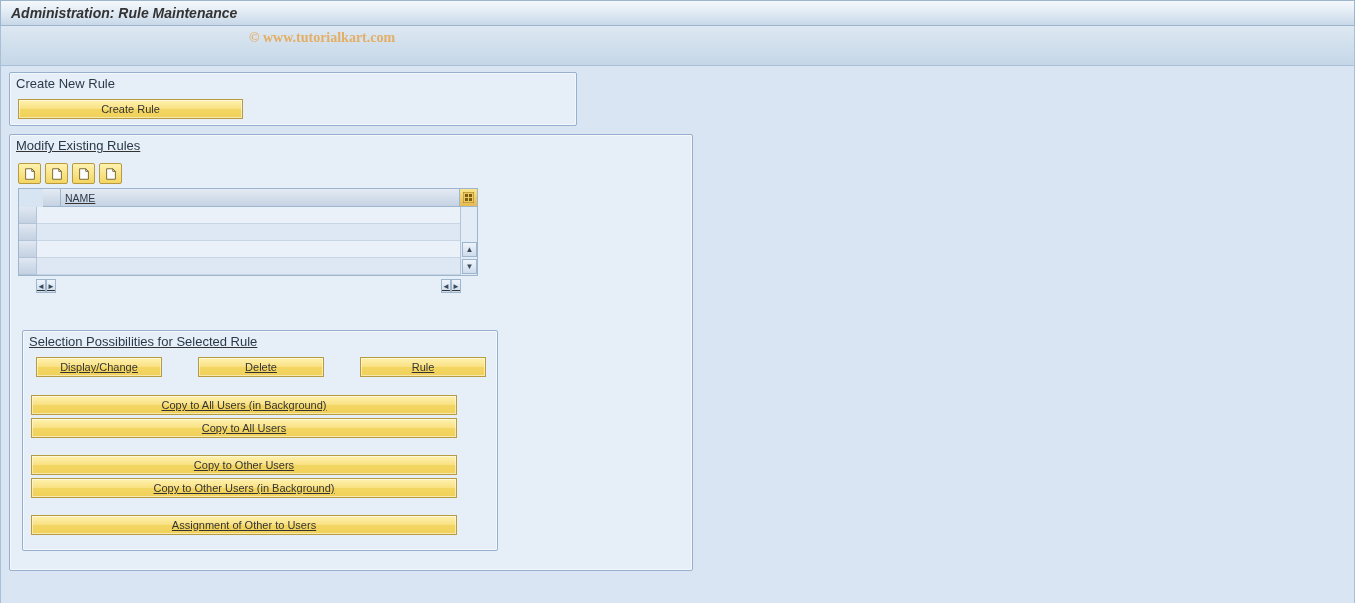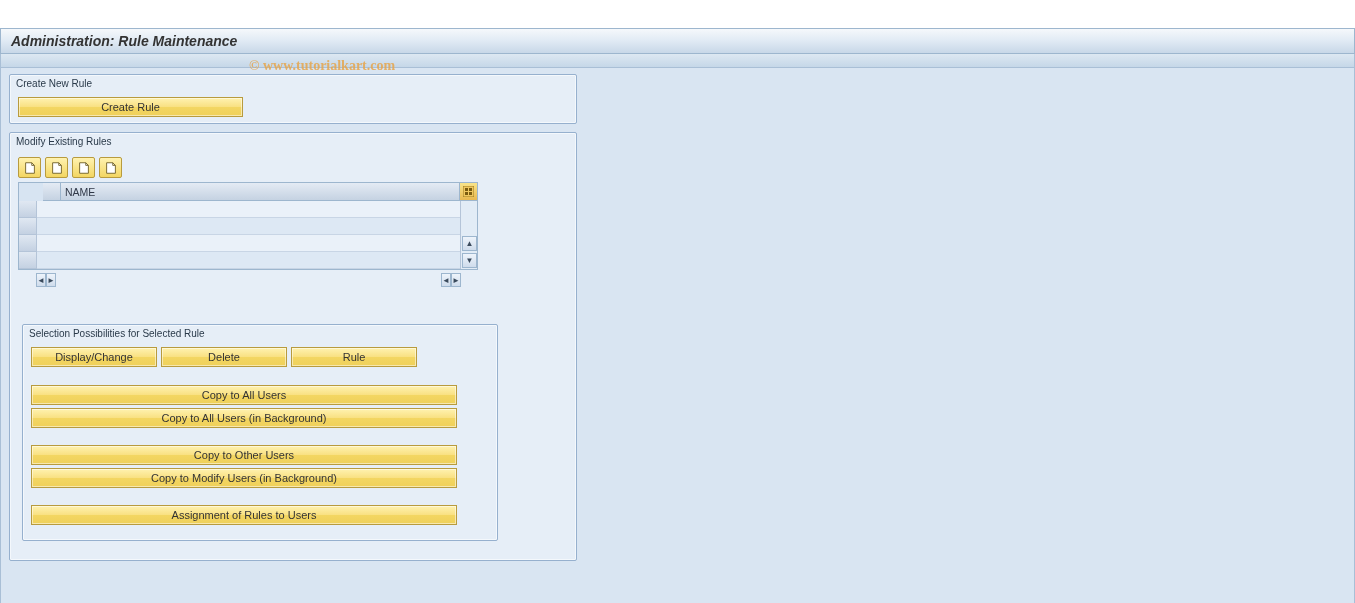--- a/index.html
+++ b/index.html
@@ -11,27 +11,26 @@
       width: 1355px;
     }
     .title-bar {
       background: linear-gradient(to bottom, #f5f8fb 0%, #e0eaf4 50%, #c8d8e8 100%);
       border: 1px solid #9db6ce;
       padding: 4px 10px;
       font-size: 14px;
       font-weight: bold;
       font-style: italic;
       color: #333;
-      margin-top: 28px;
     }
     .app-toolbar {
       background: linear-gradient(to bottom, #dde8f2 0%, #c5d7e8 100%);
       border: 1px solid #a9bfd6;
       border-top: none;
-      height: 14px;
+      height: 40px;
       position: relative;
     }
     .watermark {
       position: absolute;
       left: 248px;
       top: 4px;
       color: #e6a64d;
       font-size: 14px;
       font-weight: bold;
       font-family: "Times New Roman", serif;
@@ -45,25 +44,25 @@
       min-height: 545px;
     }
     .panel {
       background: #e6eef7;
       border: 1px solid #96b0ce;
       border-radius: 2px;
       margin: 0 0 8px 8px;
       box-shadow: 0 0 0 1px #f4f8fc inset;
     }
     .panel-create { width: 568px; }
-    .panel-modify { width: 568px; }
+    .panel-modify { width: 684px; text-decoration: underline; }
     .panel-selection { width: 476px; margin-left: 12px; margin-top: 30px; }
     .panel-title {
       padding: 3px 20px 5px 6px;
-      font-size: 10px;
+      font-size: 13px;
       color: #2a3a4a;
     }
     .panel-body { padding: 3px 6px 6px 6px; }
     .sap-btn {
       display: inline-flex;
       align-items: center;
       justify-content: center;
       background: linear-gradient(to bottom, #fff2b0 0%, #f9e183 48%, #f3d662 52%, #efd05a 100%);
       border: 1px solid #b89b3e;
       border-radius: 0;
@@ -154,21 +153,21 @@
     }
     .hscroll-btn {
       width: 10px; height: 14px;
       background: linear-gradient(to bottom,#eef4fb,#cfdcec);
       border: 1px solid #9db6ce;
       display: flex; align-items: center; justify-content: center;
       cursor: pointer;
       font-size: 8px; color: #3a4a5c;
     }
     .hscroll-gap { flex: 1; }
-    .sel-row { display: flex; gap: 4px; margin-bottom: 18px; padding-left: 2px; }
+    .sel-row { display: flex; gap: 36px; margin-bottom: 18px; padding-left: 2px; justify-content: center; }
     .sel-btn-small { width: 126px; }
     .sel-btn-full { width: 426px; display: block; margin: 0 0 3px 2px; }
     .gap-block { height: 14px; }
     .tri { font-size: 8px; color: #3a4a5c; line-height: 1; }
   </style>
 </head>
 <body>
 
 <div class="title-bar">
   <span>Administration: Rule Maintenance</span>
@@ -290,38 +289,38 @@
           </button>
           <button class="sap-btn sel-btn-small">
             <span>Delete</span>
           </button>
           <button class="sap-btn sel-btn-small">
             <span>Rule</span>
           </button>
         </div>
 
         <button class="sap-btn sel-btn-full">
+          <span>Copy to All Users (in Background)</span>
+        </button>
+        <button class="sap-btn sel-btn-full">
           <span>Copy to All Users</span>
         </button>
-        <button class="sap-btn sel-btn-full">
-          <span>Copy to All Users (in Background)</span>
-        </button>
 
         <div class="gap-block"></div>
 
         <button class="sap-btn sel-btn-full">
           <span>Copy to Other Users</span>
         </button>
         <button class="sap-btn sel-btn-full">
-          <span>Copy to Modify Users (in Background)</span>
+          <span>Copy to Other Users (in Background)</span>
         </button>
 
         <div class="gap-block"></div>
 
         <button class="sap-btn sel-btn-full">
-          <span>Assignment of Rules to Users</span>
+          <span>Assignment of Other to Users</span>
         </button>
         <div style="height:6px;"></div>
       </div>
     </div>
   </div>
 
 </div>
 
 </body></html>

